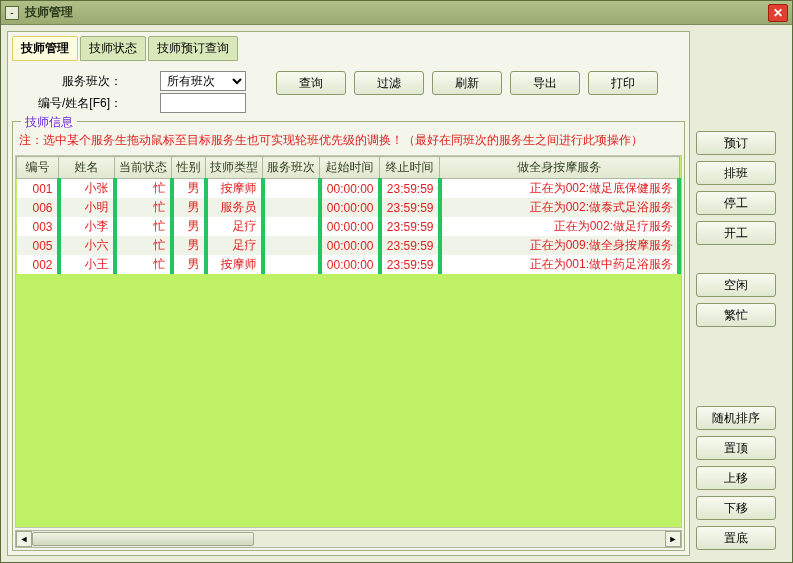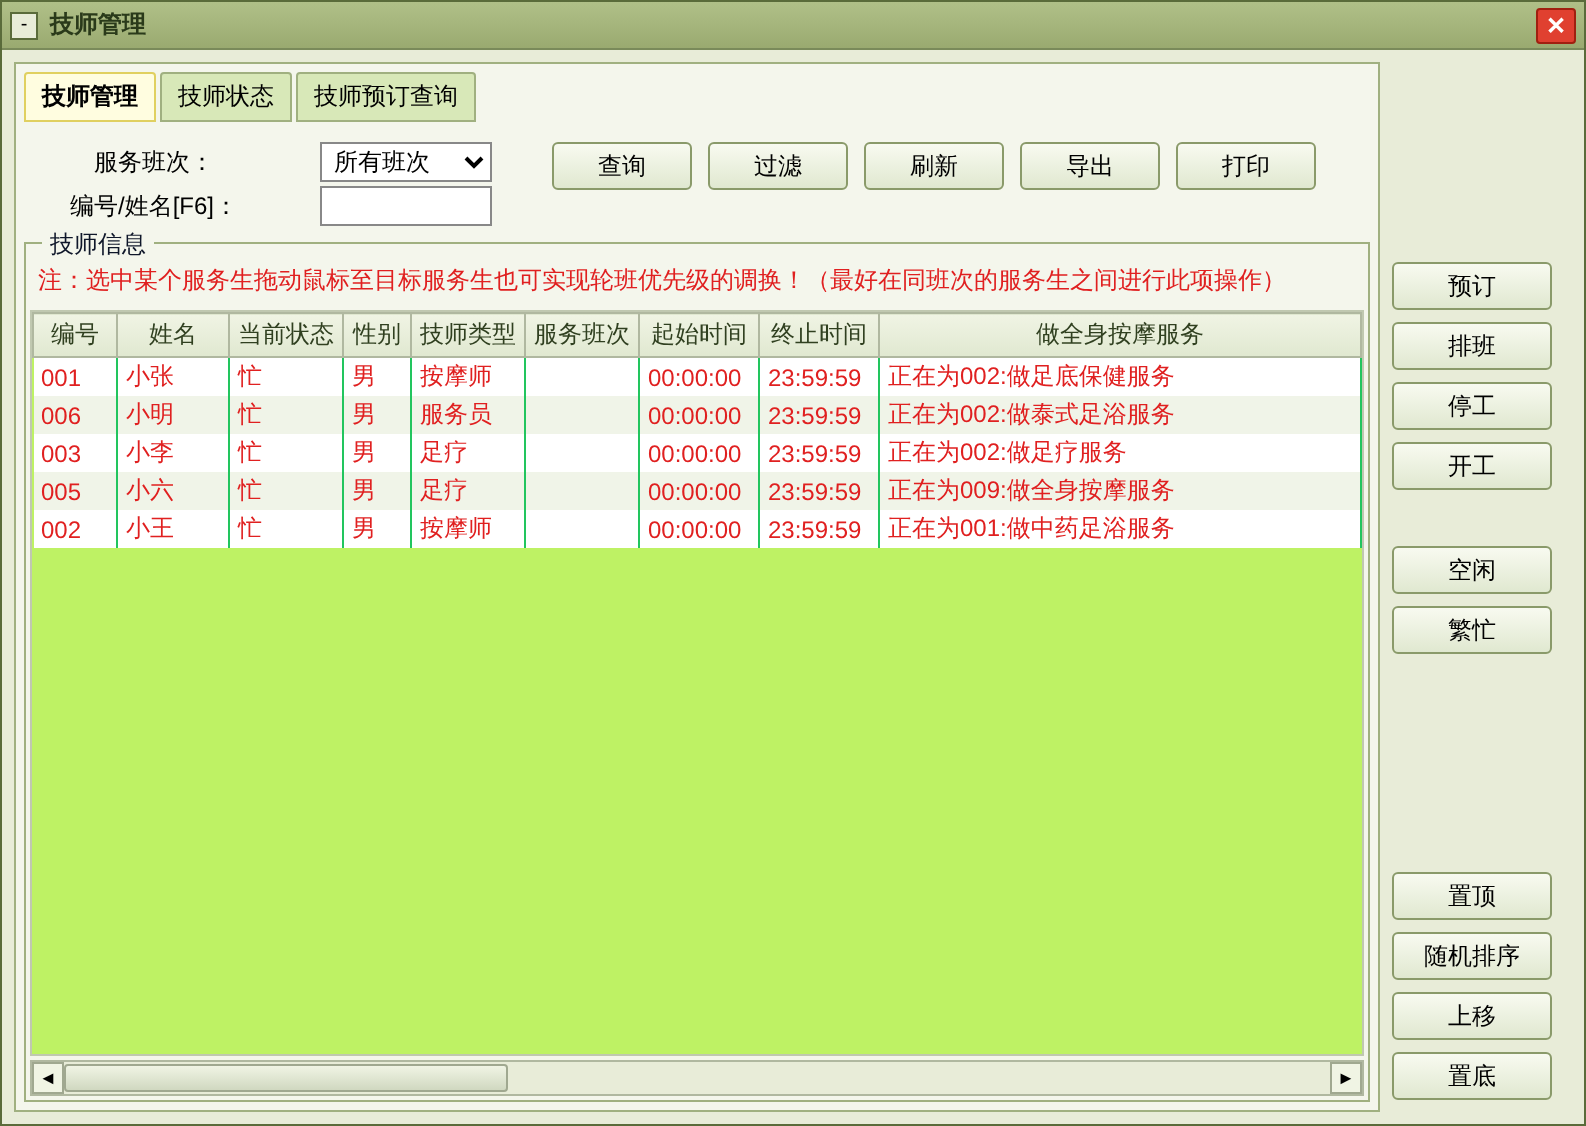--- a/index.html
+++ b/index.html
@@ -14,37 +14,37 @@
 .content { flex: 1; padding: 6px; display: flex; gap: 6px; }
 .main-panel { flex: 1; border: 1px solid #a0b080; background: #f4f6ec; display: flex; flex-direction: column; padding: 4px; }
 .side-panel { width: 90px; display: flex; flex-direction: column; gap: 4px; padding-top: 100px; }
 .side-panel .spacer { flex: 1; }
 
 .tabs { display: flex; gap: 2px; margin-bottom: 8px; }
 .tab { padding: 3px 8px; border: 1px solid #a0b080; background: #d8e8b8; cursor: pointer; border-radius: 2px 2px 0 0; }
 .tab.active { background: #fffde0; border-color: #e0d060; font-weight: bold; }
 
 .filter-row { display: flex; align-items: center; gap: 6px; margin: 2px 0 2px 20px; }
-.filter-row label { text-align: center; width: 90px; }
+.filter-row label { text-align: right; width: 90px; }
 .filter-row select, .filter-row input { height: 20px; border: 1px solid #888; background: #fff; padding: 0 2px; margin-left: 32px; }
 .filter-row select { width: 86px; }
 .filter-row input { width: 86px; }
 
 .toolbar { display: flex; gap: 8px; margin-left: 20px; }
 .btn { min-width: 70px; height: 24px; border: 1px solid #8a9a6a; background: linear-gradient(#f8faf0, #e0e8d0); border-radius: 3px; cursor: pointer; display: flex; align-items: center; justify-content: center; }
 .side-panel .btn { width: 80px; }
 
 .fieldset { border: 1px solid #a0b080; margin-top: 6px; flex: 1; display: flex; flex-direction: column; position: relative; }
-.fieldset .legend { position: absolute; top: -8px; left: 8px; background: #f4f6ec; padding: 0 4px; color: #0f172a; }
+.fieldset .legend { position: absolute; top: -8px; left: 8px; background: #f4f6ec; padding: 0 4px; color: #6d28d9; }
 .note { color: #e02020; padding: 10px 6px 4px 6px; }
 
 .table-wrap { flex: 1; border: 1px solid #c0c8b0; margin: 2px; background: #bef264; overflow: auto; position: relative; }
 table { border-collapse: collapse; width: 100%; }
 th { background: linear-gradient(#f0f4e4, #e0e8d0); border: 1px solid #b0b8a0; padding: 2px 4px; font-weight: normal; color: #304020; height: 20px; white-space: nowrap; }
-td { border-right: 1px solid #22c55e; padding: 1px 4px; height: 18px; color: #e02020; white-space: nowrap; }
+td { border-right: 4px solid #22c55e; padding: 1px 4px; height: 18px; color: #e02020; white-space: nowrap; text-align: right; }
 tbody tr:nth-child(even) { background: #f0f4e8; }
 tbody tr:nth-child(odd) { background: #fff; }
 
 .hscroll { height: 18px; border: 1px solid #b0b8a0; margin: 0 2px 2px 2px; background: #e8ecd8; position: relative; display: flex; align-items: center; }
 .hscroll .arrow { width: 16px; height: 16px; border: 1px solid #a0a890; background: #f0f4e4; display: flex; align-items: center; justify-content: center; cursor: pointer; font-size: 9px; }
 .hscroll .track { flex: 1; position: relative; height: 16px; }
 .hscroll .thumb { position: absolute; left: 0; width: 35%; height: 14px; top: 1px; background: linear-gradient(#f0f4e4, #d0d8c0); border: 1px solid #a0a890; border-radius: 2px; }
 </style>
 </head>
 <body>
@@ -180,20 +180,21 @@
       <div id="side-top">
           <div class="btn" style="margin-bottom: 6px;">预订</div>
           <div class="btn" style="margin-bottom: 6px;">排班</div>
           <div class="btn" style="margin-bottom: 6px;">停工</div>
           <div class="btn" style="margin-bottom: 6px;">开工</div>
           <div class="btn" style="margin-bottom: 6px; margin-top: 28px;">空闲</div>
           <div class="btn" style="margin-bottom: 20px;">繁忙</div>
         </div>
       <div class="spacer"></div>
       <div id="side-bottom">
+          <div class="btn" style="margin-bottom: 6px;">随机排序</div>
           <div class="btn" style="margin-bottom: 6px;">置顶</div>
-          <div class="btn" style="margin-bottom: 6px;">随机排序</div>
           <div class="btn" style="margin-bottom: 6px;">上移</div>
+          <div class="btn" style="margin-bottom: 6px;">下移</div>
           <div class="btn" style="margin-bottom: 6px;">置底</div>
         </div>
     </div>
   </div>
 </div>
 
 </body></html>

